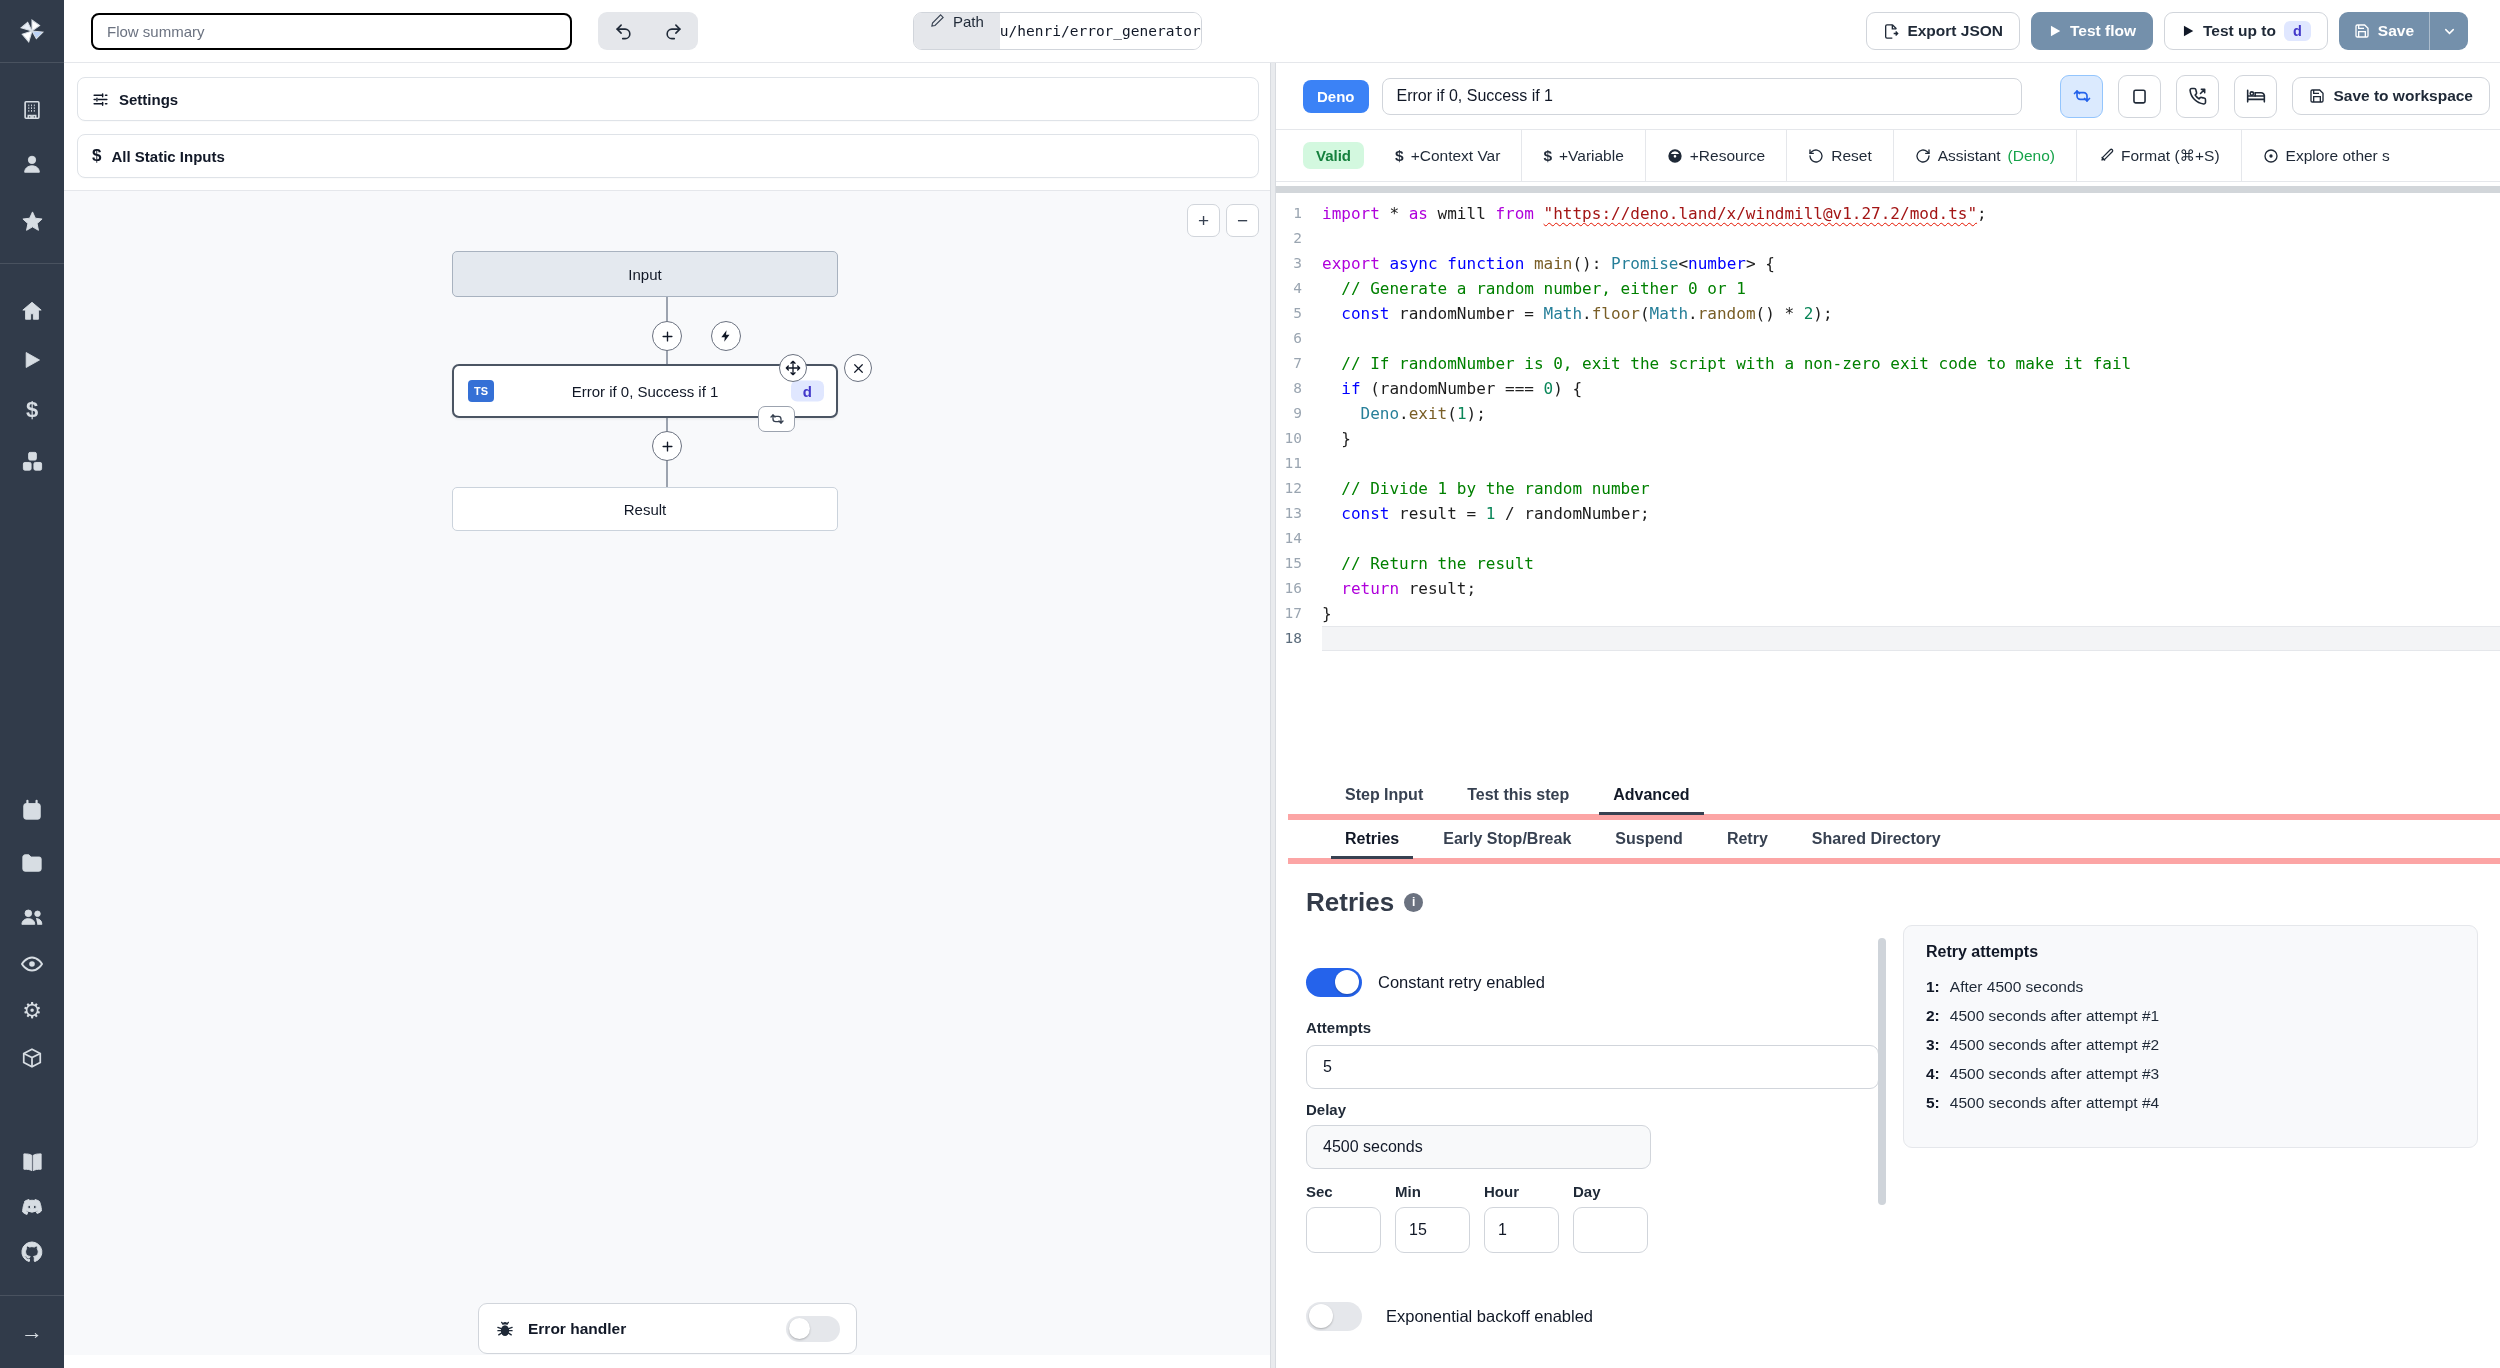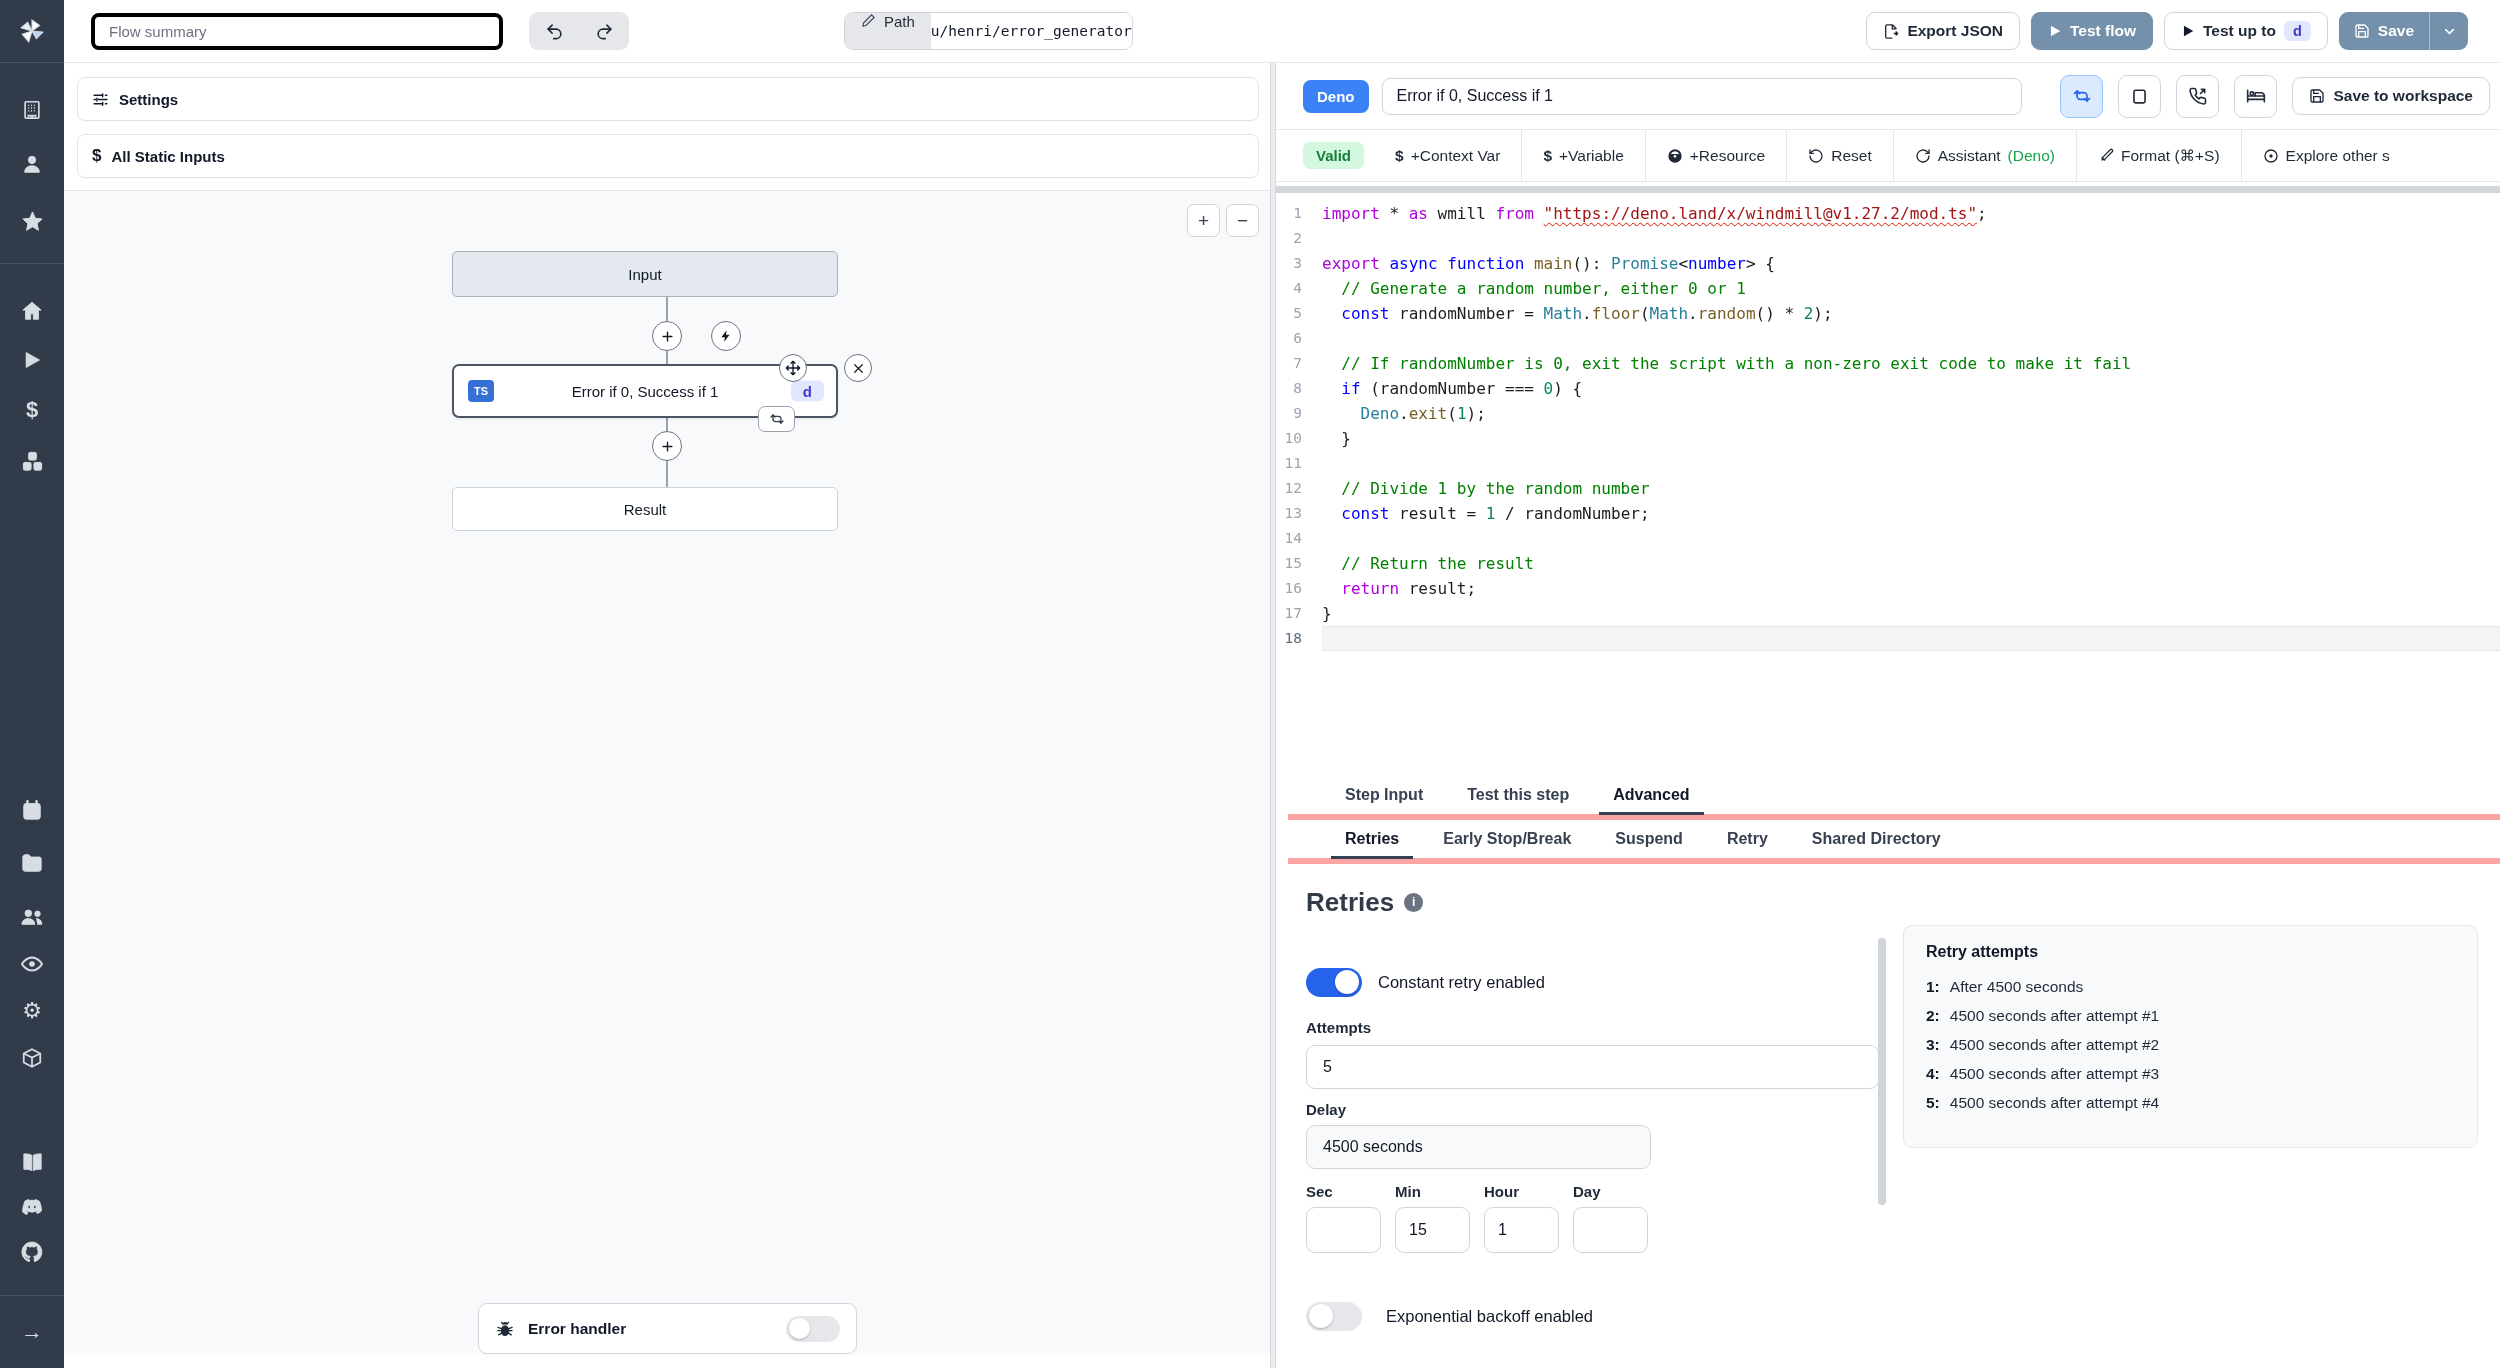--- a/index.html
+++ b/index.html
@@ -10,21 +10,21 @@
   
   .sidebar { position:relative; width:64px; background:#313b4a; flex-shrink:0; }
   .sb { position:absolute; left:0; width:64px; height:40px; display:flex; align-items:center; justify-content:center; color:#d7dde3; cursor:pointer; }
   .sb svg { stroke:#d7dde3; }
   .sb-div { position:absolute; left:0; width:64px; height:1px; background:#49525f; }
   .glyph { font-size:22px; color:#d7dde3; line-height:1; }
 
   
   .main { flex:1; display:flex; flex-direction:column; min-width:0; }
   .topbar { height:63px; border-bottom:1px solid #e5e7eb; display:flex; align-items:center; background:#fff; flex-shrink:0; }
-  .flow-summary { margin-left:27px; width:412px; height:37px; border:4px solid #000000; border-radius:8px; padding:0 14px; font-size:15px; color:#111827; outline:none; }
+  .flow-summary { margin-left:27px; width:481px; height:37px; border:2px solid #000000; border-radius:8px; padding:0 14px; font-size:15px; color:#111827; outline:none; }
   .flow-summary::placeholder { color:#6b7280; }
   .undo-group { margin-left:26px; height:38px; width:100px; background:#e5e7eb; border-radius:9px; display:flex; align-items:center; }
   .undo-btn { flex:1; height:100%; display:flex; align-items:center; justify-content:center; cursor:pointer; }
   .path-group { margin-left:215px; height:38px; display:flex; align-items:stretch; border:1px solid #d1d5db; border-radius:9px; overflow:hidden; }
   .path-label { background:#e5e7eb; display:flex; align-items:flex-start; gap:8px; padding:0 16px; font-size:15px; color:#1f2937; }
   .path-value { background:#fff; display:flex; align-items:center; padding:0 0; font-family:"DejaVu Sans Mono",monospace; font-size:14.5px; color:#111827; min-width:170px; }
   .tb-right { margin-left:auto; margin-right:32px; display:flex; align-items:center; gap:11px; }
   .btn { height:38px; display:flex; align-items:center; gap:8px; padding:0 16px; border-radius:9px; font-weight:700; font-size:15.5px; cursor:pointer; white-space:nowrap; }
   .btn-white { background:#fff; border:1px solid #d1d5db; color:#1f2937; }
   .btn-blue { background:#7490ab; color:#fff; border:1px solid #7490ab; }

